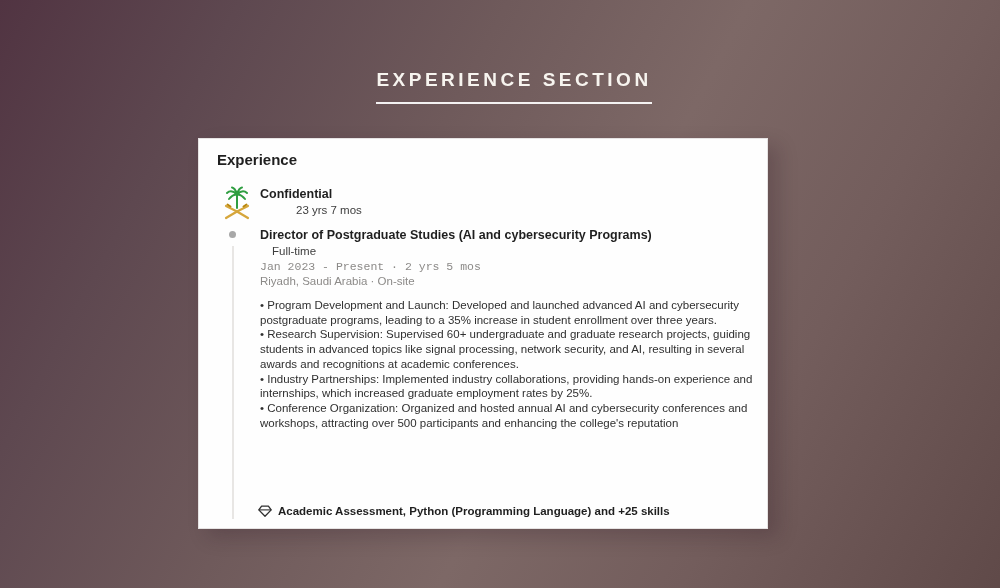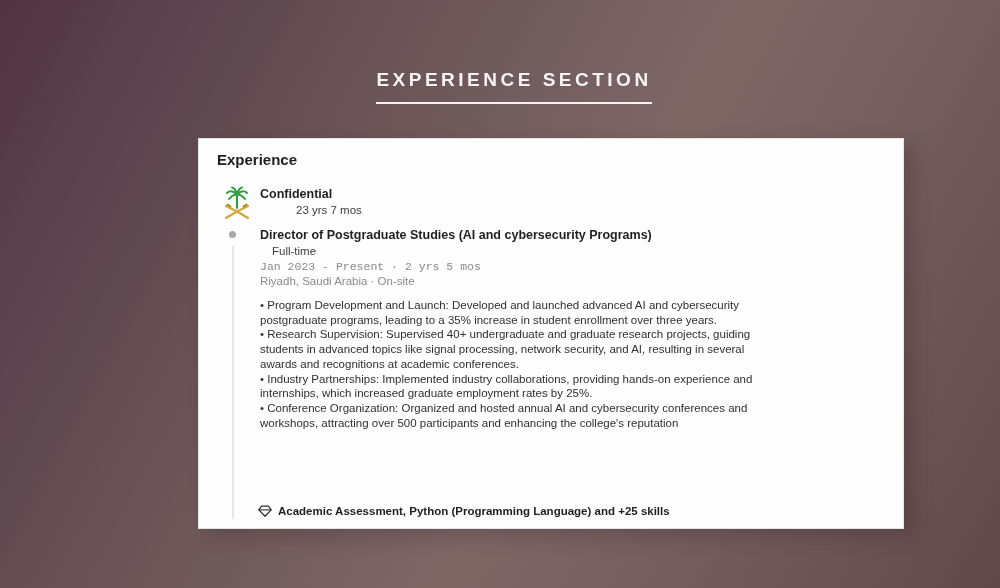--- a/index.html
+++ b/index.html
@@ -21,21 +21,21 @@
     letter-spacing: 3.5px;
   }
   .title-underline {
     position: absolute; top: 102px; left: 50%;
     transform: translateX(-50%);
     width: 276px; height: 2px;
     background: rgba(255,255,255,0.92);
   }
   .card {
     position: absolute; left: 198px; top: 138px;
-    width: 706px; height: 391px;
+    width: 570px; height: 391px;
     background: #fefefe;
     border: 1px solid #e6e3e3;
     box-sizing: border-box;
     box-shadow: 10px 8px 18px rgba(40,20,30,0.22);
   }
   .section-title {
     position: absolute; left: 18px; top: 12px;
     font-size: 15px; font-weight: 700; color: #1f1f1f;
   }
   .company-logo { position: absolute; left: 24px; top: 46px; }
@@ -129,21 +129,21 @@
     <div class="timeline-dot"></div>
     <div class="timeline-line"></div>
 
     <div class="position-title">Director of Postgraduate Studies (AI and cybersecurity Programs)</div>
     <div class="employment-type">Full-time</div>
     <div class="date-range">Jan 2023 - Present · 2 yrs 5 mos</div>
     <div class="location">Riyadh, Saudi Arabia · On-site</div>
 
     <div class="highlights">
         <div>• Program Development and Launch: Developed and launched advanced AI and cybersecurity postgraduate programs, leading to a 35% increase in student enrollment over three years.</div>
-        <div>• Research Supervision: Supervised 40+ undergraduate and graduate research projects, guiding students in advanced topics like signal processing, network security, and AI, resulting in several awards and recognitions at academic conferences.</div>
+        <div>• Research Supervision: Supervised 60+ undergraduate and graduate research projects, guiding students in advanced topics like signal processing, network security, and AI, resulting in several awards and recognitions at academic conferences.</div>
         <div>• Industry Partnerships: Implemented industry collaborations, providing hands-on experience and internships, which increased graduate employment rates by 25%.</div>
         <div>• Conference Organization: Organized and hosted annual AI and cybersecurity conferences and workshops, attracting over 500 participants and enhancing the college's reputation</div>
       </div>
 
     <div class="skills-row">
       <span style="display:inline-flex;">
         <svg width="14" height="14" viewBox="0 0 14 14" aria-hidden="true">
           <path d="M3.6 2.2 h6.8 l2.8 3.7 L7 12.3 L0.8 5.9 Z" fill="none" stroke="#2f2f2f" stroke-width="1.3" stroke-linejoin="round"></path>
           <path d="M0.8 5.9 h12.4" fill="none" stroke="#2f2f2f" stroke-width="1.1"></path>
         </svg>

